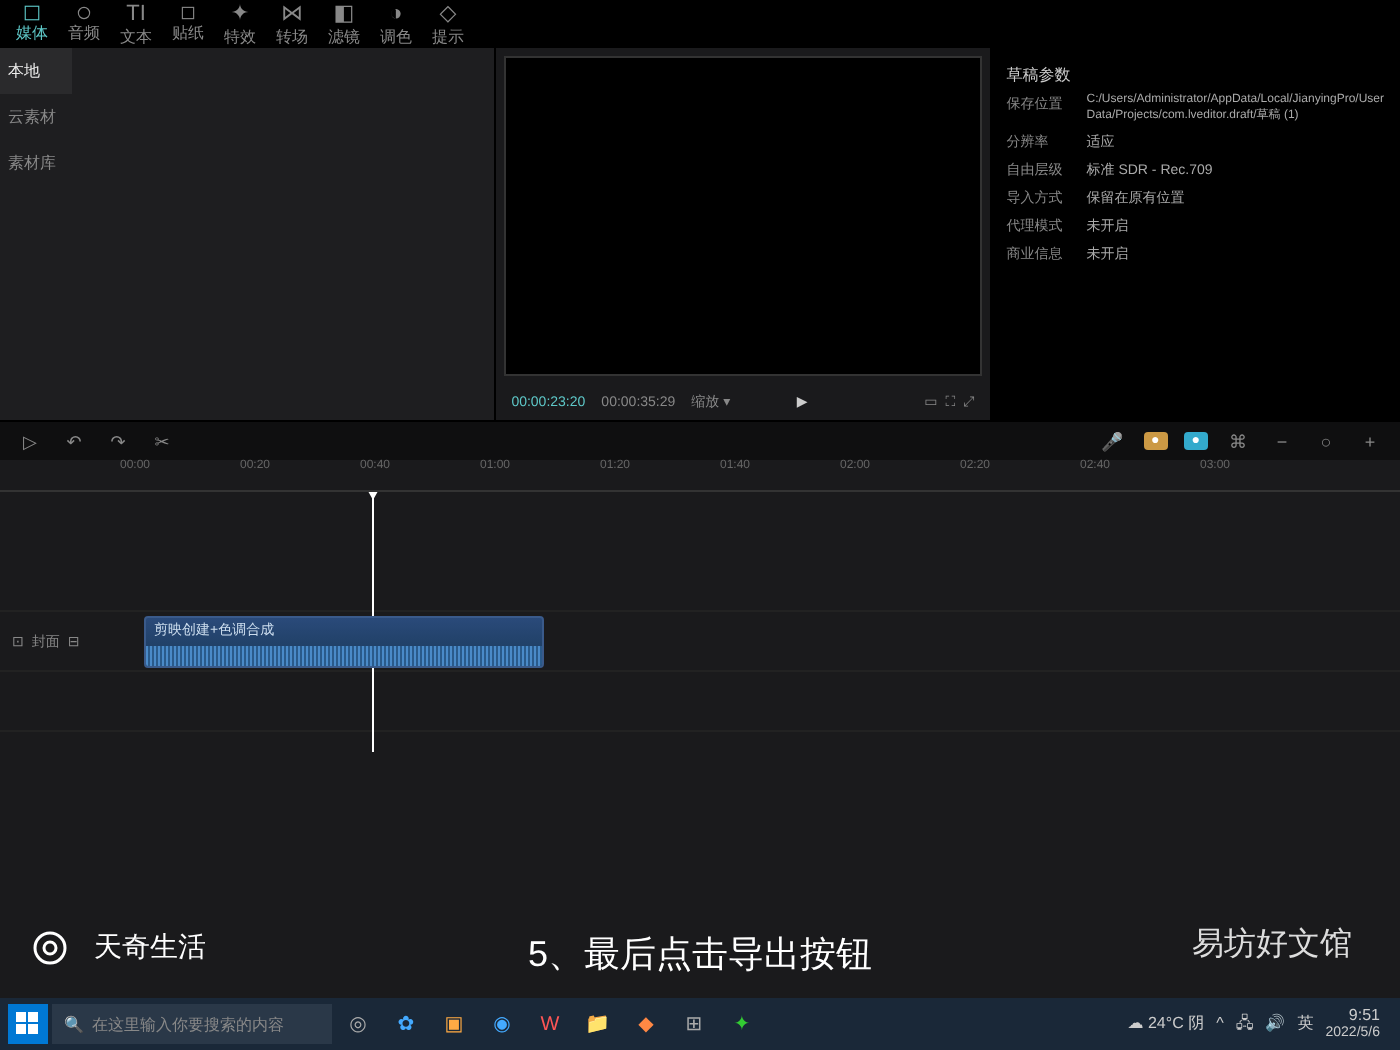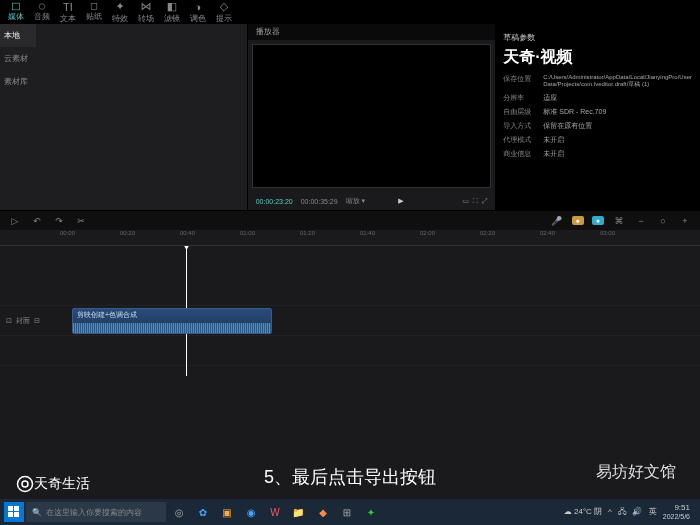--- a/index.html
+++ b/index.html
@@ -39,21 +39,21 @@
 .ruler-tick{position:absolute;top:0;font-size:6px;color:#666}
 .playhead{position:absolute;top:0;width:1px;height:140px;background:#fff;left:186px}
 .playhead::before{content:"";position:absolute;top:-4px;left:-4px;width:9px;height:8px;background:#fff;clip-path:polygon(0 0,100% 0,50% 100%)}
 .tracks{height:130px;background:#1a1a1c;position:relative;overflow:hidden}
 .track-row{height:30px;border-bottom:1px solid #222;display:flex;align-items:center}
 .track-label{width:60px;padding:0 6px;font-size:7px;color:#888;display:flex;gap:4px;align-items:center}
 .track-content{flex:1;position:relative;height:100%}
 .clip{position:absolute;left:12px;top:2px;width:200px;height:26px;background:linear-gradient(#2a4a7a,#1a3a5a);border:1px solid #3a5a8a;border-radius:2px;overflow:hidden}
 .clip-label{font-size:7px;color:#cde;padding:1px 4px}
 .clip-wave{position:absolute;bottom:0;left:0;right:0;height:10px;background:repeating-linear-gradient(90deg,#4a8ac8 0 1px,#2a5a8a 1px 2px)}
-.watermark-bl{position:absolute;left:16px;bottom:32px;color:#fff;font-size:14px;display:flex;align-items:center;gap:0}
+.watermark-bl{position:absolute;left:16px;bottom:42px;color:#fff;font-size:14px;display:flex;align-items:center;gap:13px}
 .watermark-bl svg{width:18px;height:18px}
 .caption{position:absolute;left:50%;bottom:36px;transform:translateX(-50%);color:#fff;font-size:18px;font-weight:500}
 .watermark-br{position:absolute;right:24px;bottom:42px;color:#ddd;font-size:16px}
 .taskbar{position:absolute;bottom:0;left:0;right:0;height:26px;background:#1a2838;display:flex;align-items:center;padding:0 4px;gap:2px}
 .taskbar .start{width:20px;height:20px;background:#0078d4;display:flex;align-items:center;justify-content:center}
 .taskbar .search{width:140px;height:20px;background:#2a3848;display:flex;align-items:center;padding:0 6px;font-size:8px;color:#888;gap:4px}
 .taskbar .tray{margin-left:auto;display:flex;align-items:center;gap:6px;font-size:8px;color:#ccc;padding-right:6px}
 .taskbar .app-icon{width:22px;height:20px;display:flex;align-items:center;justify-content:center;font-size:10px}
 </style>
 </head>
@@ -107,38 +107,36 @@
 <div class="main">
   <div class="left-panel">
     <div class="tabs">
       <div class="tab active">本地</div>
       <div class="tab">云素材</div>
       <div class="tab">素材库</div>
     </div>
   </div>
 
   <div class="preview-panel">
-    <div class="preview-header">播放器</div>
     <div class="preview-screen"></div>
     <div class="preview-controls">
       <span>00:00:23:20</span>
       <span style="color:#888">00:00:35:29</span>
       <span style="color:#888"><span>缩放</span> ▾</span>
       <span class="play">▶</span>
       <span class="right-ctrls">
         <span>▭</span>
         <span>⛶</span>
         <span>⤢</span>
       </span>
     </div>
   </div>
 
   <div class="right-panel">
     <div style="font-size:8px;color:#ccc;margin-bottom:4px">草稿参数</div>
-    <div class="logo-brand">天奇·视频</div>
     <div class="prop-row">
         <span class="prop-label">保存位置</span>
         <span class="prop-val" style="font-size:6px">C:/Users/Administrator/AppData/Local/JianyingPro/User Data/Projects/com.lveditor.draft/草稿 (1)</span>
       </div>
     <div class="prop-row">
         <span class="prop-label">分辨率</span>
         <span class="prop-val">适应</span>
       </div>
     <div class="prop-row">
         <span class="prop-label">自由层级</span>

